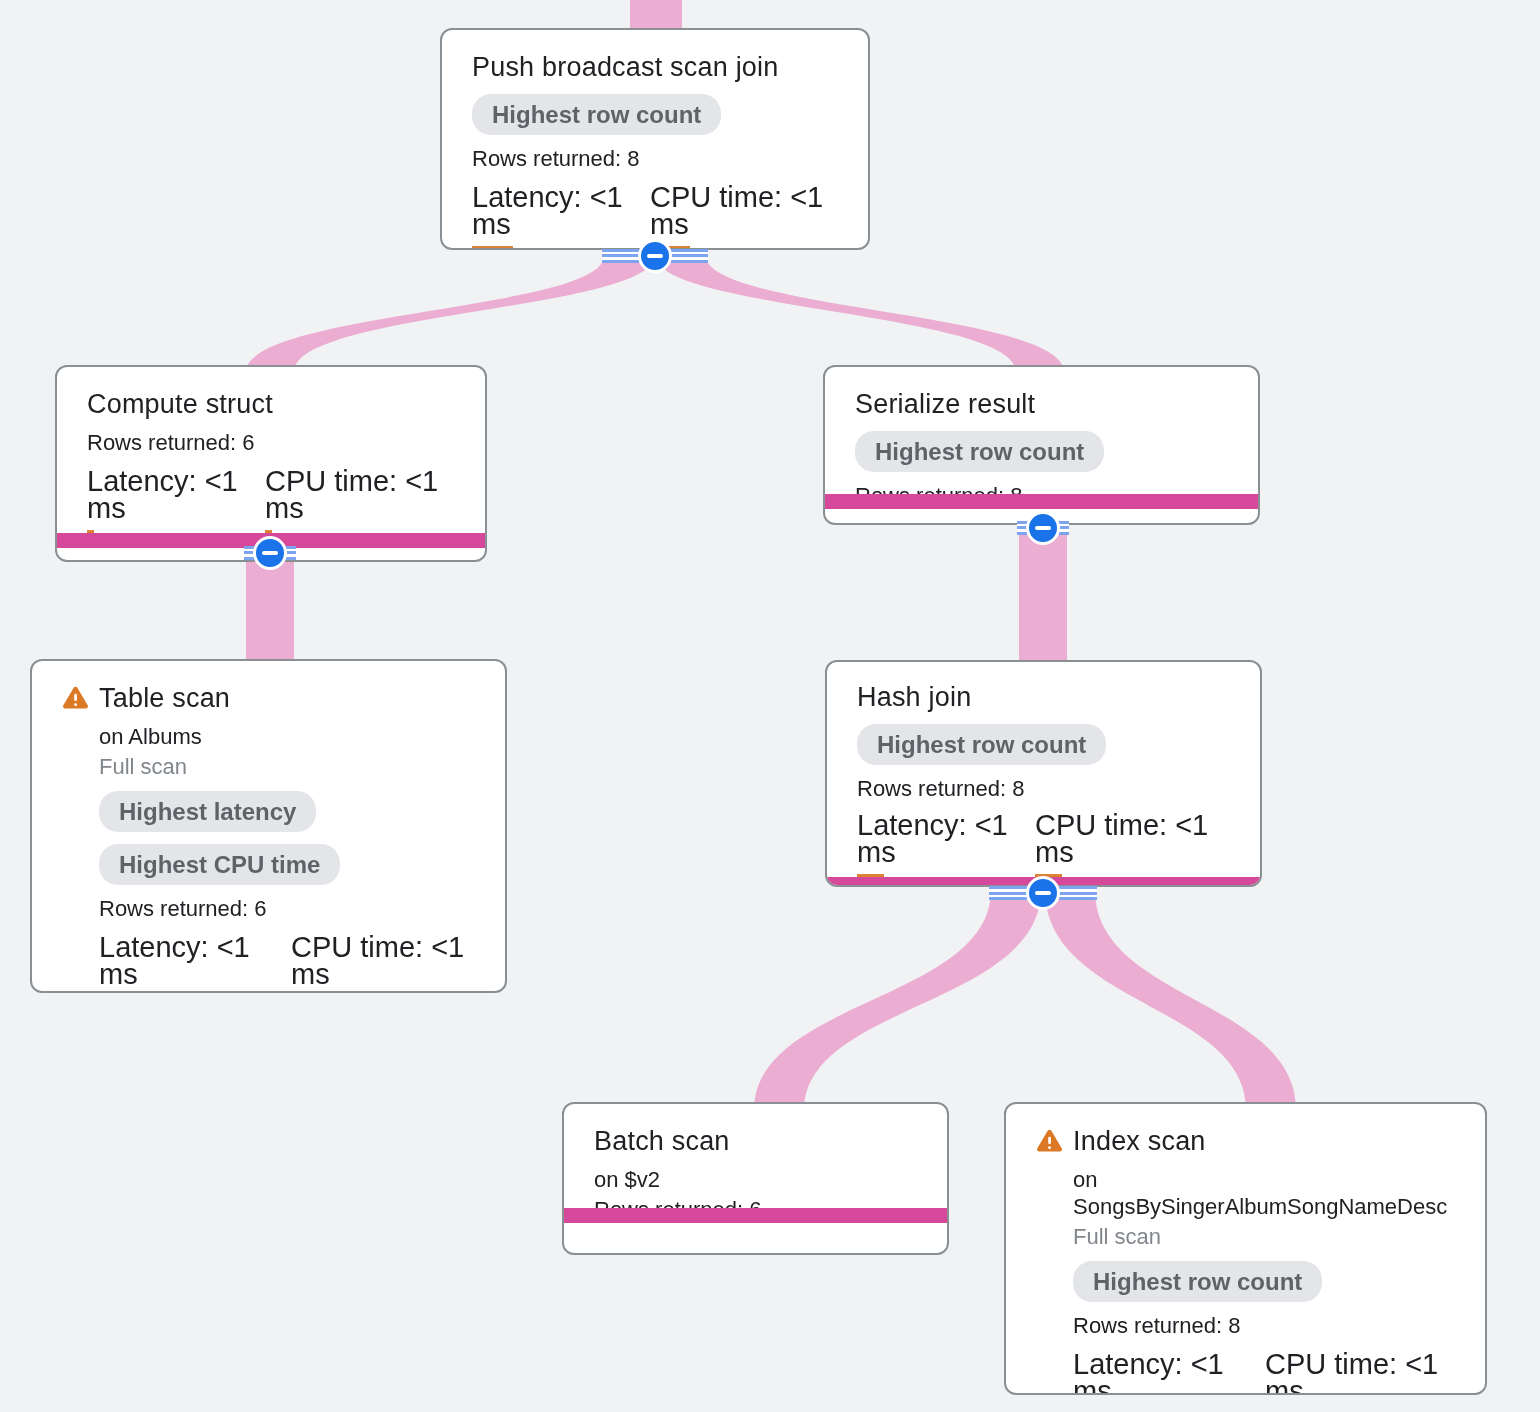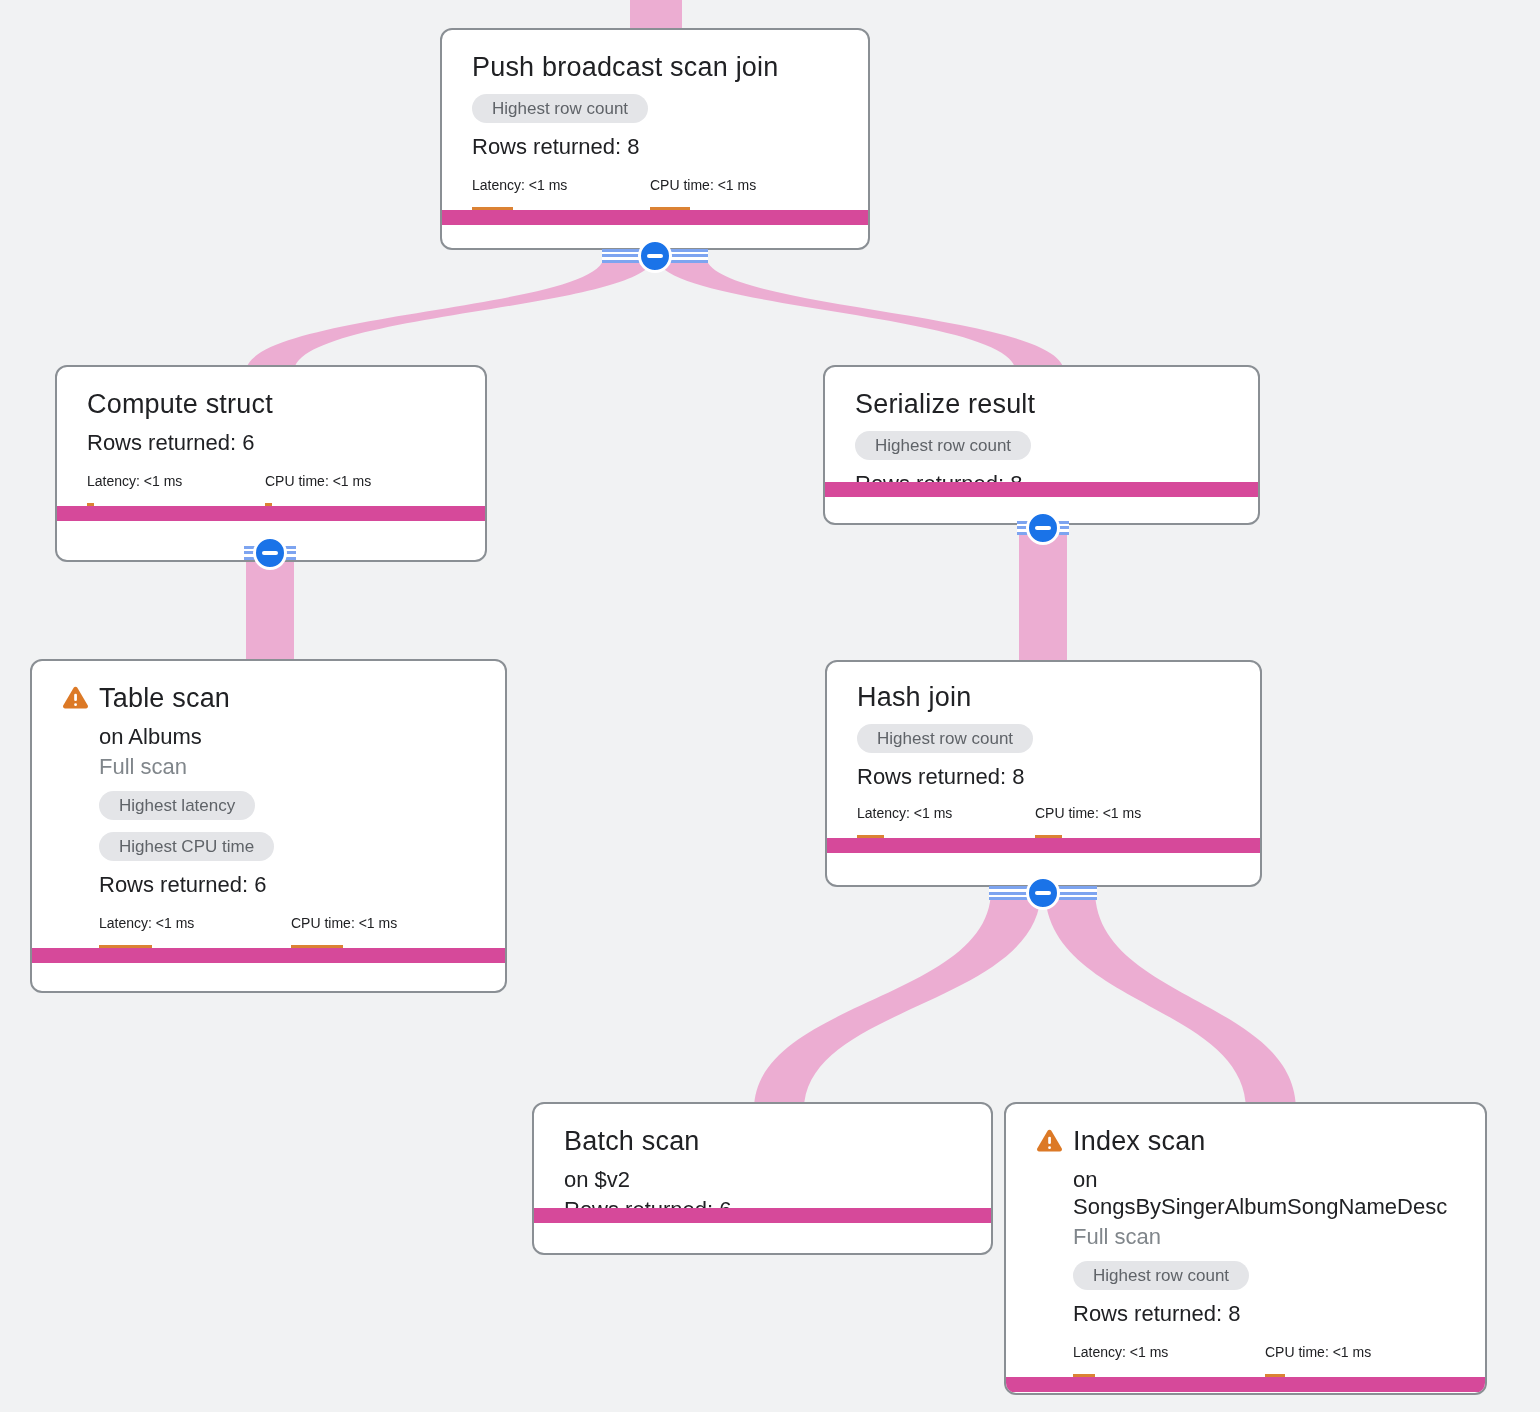--- a/index.html
+++ b/index.html
@@ -27,28 +27,28 @@
   .node-inner{padding:20px 28px 0 30px;position:relative}
   .strip{
     position:absolute;left:0;right:0;bottom:0;height:15px;
     background:var(--strip-magenta,#D6499A);
   }
   .title{font-size:27px;font-weight:500;line-height:34px;margin-bottom:8px;letter-spacing:.2px}
   .subtitle{font-size:22px;line-height:27px;margin-bottom:3px}
   .scan-type{font-size:22px;line-height:27px;color:var(--text-muted,#80868B);margin-bottom:9px}
   .badge{
     display:inline-block;background:var(--badge-bg,#E4E5E8);
-    color:var(--badge-text,#5F6368);font-size:17px;font-weight:400;
-    line-height:25px;padding:2px 20px;border-radius:19px;margin:2px 0 10px 0;
+    color:var(--badge-text,#5F6368);font-size:24px;font-weight:700;
+    line-height:25px;padding:8px 20px;border-radius:19px;margin:2px 0 10px 0;
   }
   .badge-wrap{display:block}
   .rows{font-size:22px;line-height:27px;margin-bottom:2px}
   .metrics{display:grid;grid-template-columns:178px 1fr;margin-top:12px}
   .warn .metrics{grid-template-columns:192px 1fr}
-  .metric-label{font-size:14px;line-height:27px}
+  .metric-label{font-size:29px;line-height:27px}
   .metric-bar{height:18px;margin-top:8px;background:var(--metric-orange,#DB8234)}
   .warn-grid{display:grid;grid-template-columns:37px 1fr}
   .warn-icon-cell{padding-top:5px}
 
   .collapse{position:absolute;z-index:2;height:34px}
   .stripes{
     position:absolute;left:0;right:0;top:10px;height:14px;background:#fff;
     background:linear-gradient(to bottom,
       var(--stripe-blue,#7DA4F0) 0 3px,#fff 3px 5.5px,
       var(--stripe-blue,#7DA4F0) 5.5px 8.5px,#fff 8.5px 11px,
@@ -63,21 +63,21 @@
     content:"";position:absolute;left:50%;top:50%;transform:translate(-50%,-50%);
     width:16px;height:4px;border-radius:2px;background:#fff;
   }
 
   
   #n-push{left:440px;top:28px;width:430px;height:222px}
   #n-compute{left:55px;top:365px;width:432px;height:197px}
   #n-table{left:30px;top:659px;width:477px;height:334px}
   #n-serialize{left:823px;top:365px;width:437px;height:160px}
   #n-hash{left:825px;top:660px;width:437px;height:227px}
-  #n-batch{left:532px;top:1102px;width:461px;height:153px}
+  #n-batch{left:562px;top:1102px;width:387px;height:153px}
   #n-index{left:1004px;top:1102px;width:483px;height:293px}
 
   #c-push{left:602px;top:239px;width:106px}
   #c-compute{left:244px;top:536px;width:52px}
   #c-serialize{left:1017px;top:511px;width:52px}
   #c-hash{left:989px;top:876px;width:108px}
 </style>
 </head>
 <body>
 

